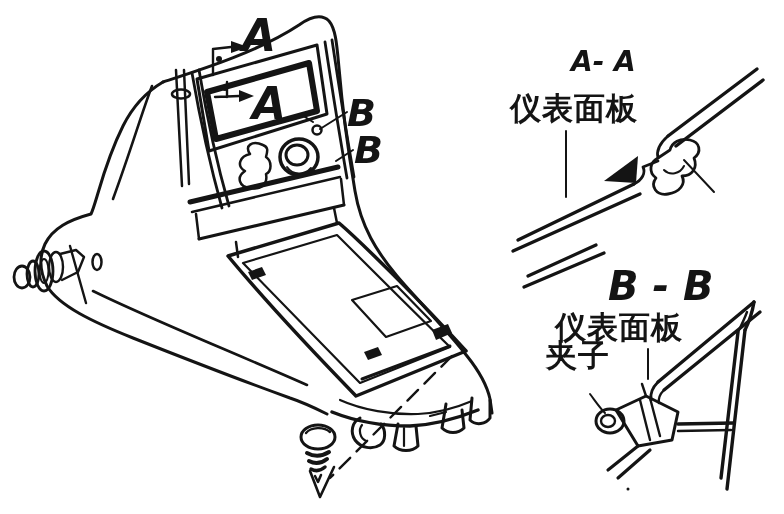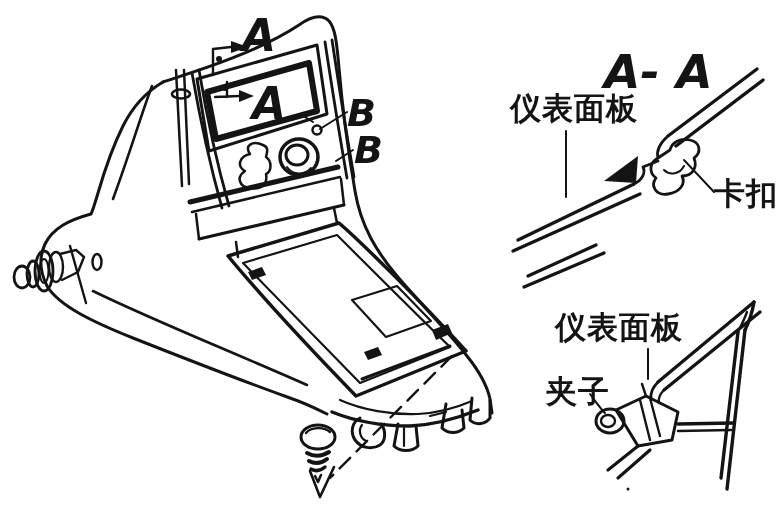--- a/index.html
+++ b/index.html
@@ -157,20 +157,20 @@
       <circle fill="#141414" stroke="none" cx="628" cy="489" r="1.5"></circle>
     </g>
   </g>
 </svg>
 
 <span class="lbl letter" style="left:242px;top:14px;font-size:44px;">A</span>
 <span class="lbl letter" style="left:252px;top:82px;font-size:44px;">A</span>
 <span class="lbl letter" style="left:347px;top:94px;font-size:38px;">B</span>
 <span class="lbl letter" style="left:354px;top:131px;font-size:38px;">B</span>
 
-<span class="lbl letter" style="left:604px;top:48px;font-size:47px;">A- A</span>
+<span class="lbl letter" style="left:571px;top:48px;font-size:28px;">A- A</span>
 <span class="lbl cjk" style="left:510px;top:93px;font-size:31px;">仪表面板</span>
-<span class="lbl cjk" style="left:714px;top:178px;font-size:31px;">卡扣</span>
 
+<span class="lbl letter" style="left:608px;top:266px;font-size:40px;">B - B</span>
 <span class="lbl cjk" style="left:555px;top:312px;font-size:31px;">仪表面板</span>
-<span class="lbl cjk" style="left:546px;top:376px;font-size:31px;">夹子</span>
+<span class="lbl cjk" style="left:546px;top:340px;font-size:31px;">夹子</span>
 
 </div>
 
 </body></html>

